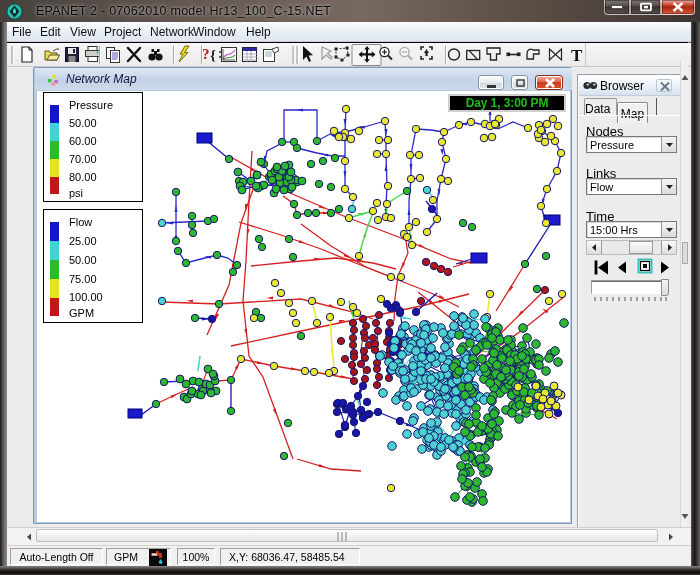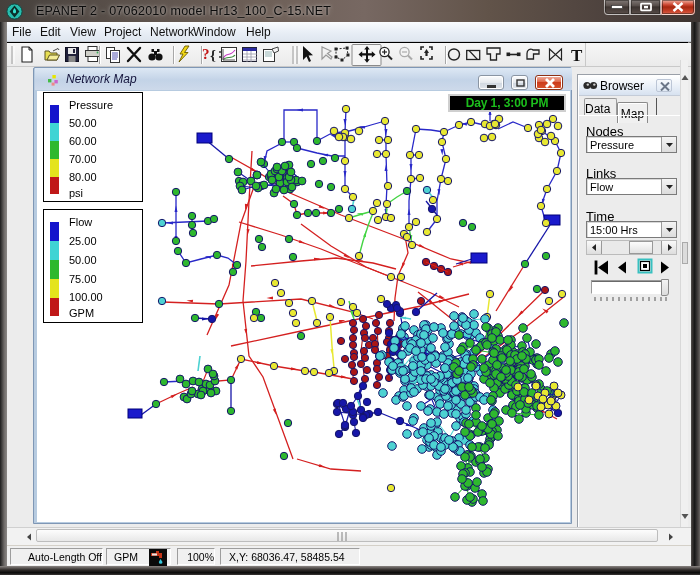--- a/index.html
+++ b/index.html
@@ -49,21 +49,21 @@
 .combo{position:absolute;height:17px;background:#fff;border:1px solid #7a7a7a;box-shadow:inset 1px 1px 0 #d8d8d8;}
 .combo .cbt{position:absolute;right:0;top:0;width:15px;height:15px;background:linear-gradient(180deg,#f4f4f4,#dcdcdc);border-left:1px solid #9a9a9a;}
 .combo .ctx{position:absolute;left:3px;top:2px;font-size:11px;}
 .lbl{position:absolute;font-size:13px;color:#000;}
 
 #hscroll{position:absolute;left:7px;top:527px;width:684px;height:18px;background:#f2f2f2;border-top:1px solid #d0d0d0;}
 #vscroll{position:absolute;left:680px;top:60px;width:8px;height:467px;background:#f0f0f0;border-left:1px solid #d8d8d8;}
 
 #status{position:absolute;left:7px;top:545px;width:684px;height:21px;background:#f0f0f0;border-top:1px solid #d4d0c8;font-size:10.5px;color:#000;}
 .spanel{position:absolute;top:2px;height:17px;border:1px solid;border-color:#9d9d9d #fff #fff #9d9d9d;}
-.spanel div{position:absolute;top:2px;width:100%;text-align:right;}
+.spanel div{position:absolute;top:2px;width:100%;text-align:center;}
 </style>
 </head>
 <body>
 <div id="win">
   <div id="titlebar">
     <svg width="22" height="20" style="position:absolute;left:6px;top:3px">
       <circle cx="8.5" cy="8.5" r="7.6" fill="#28bdae"></circle>
       <circle cx="8.5" cy="8.5" r="7.6" fill="none" stroke="#0e4a44" stroke-width="1"></circle>
       <path d="M8.5 2.6 L13.4 8.5 L8.5 14.4 L3.6 8.5 Z" fill="#0b2e2a"></path>
       <path d="M8.5 5 C10.2 7.2 10.4 8.6 9.6 9.9 A1.9 1.9 0 0 1 7.4 9.9 C6.6 8.6 6.8 7.2 8.5 5 Z" fill="#38e2d0"></path>

